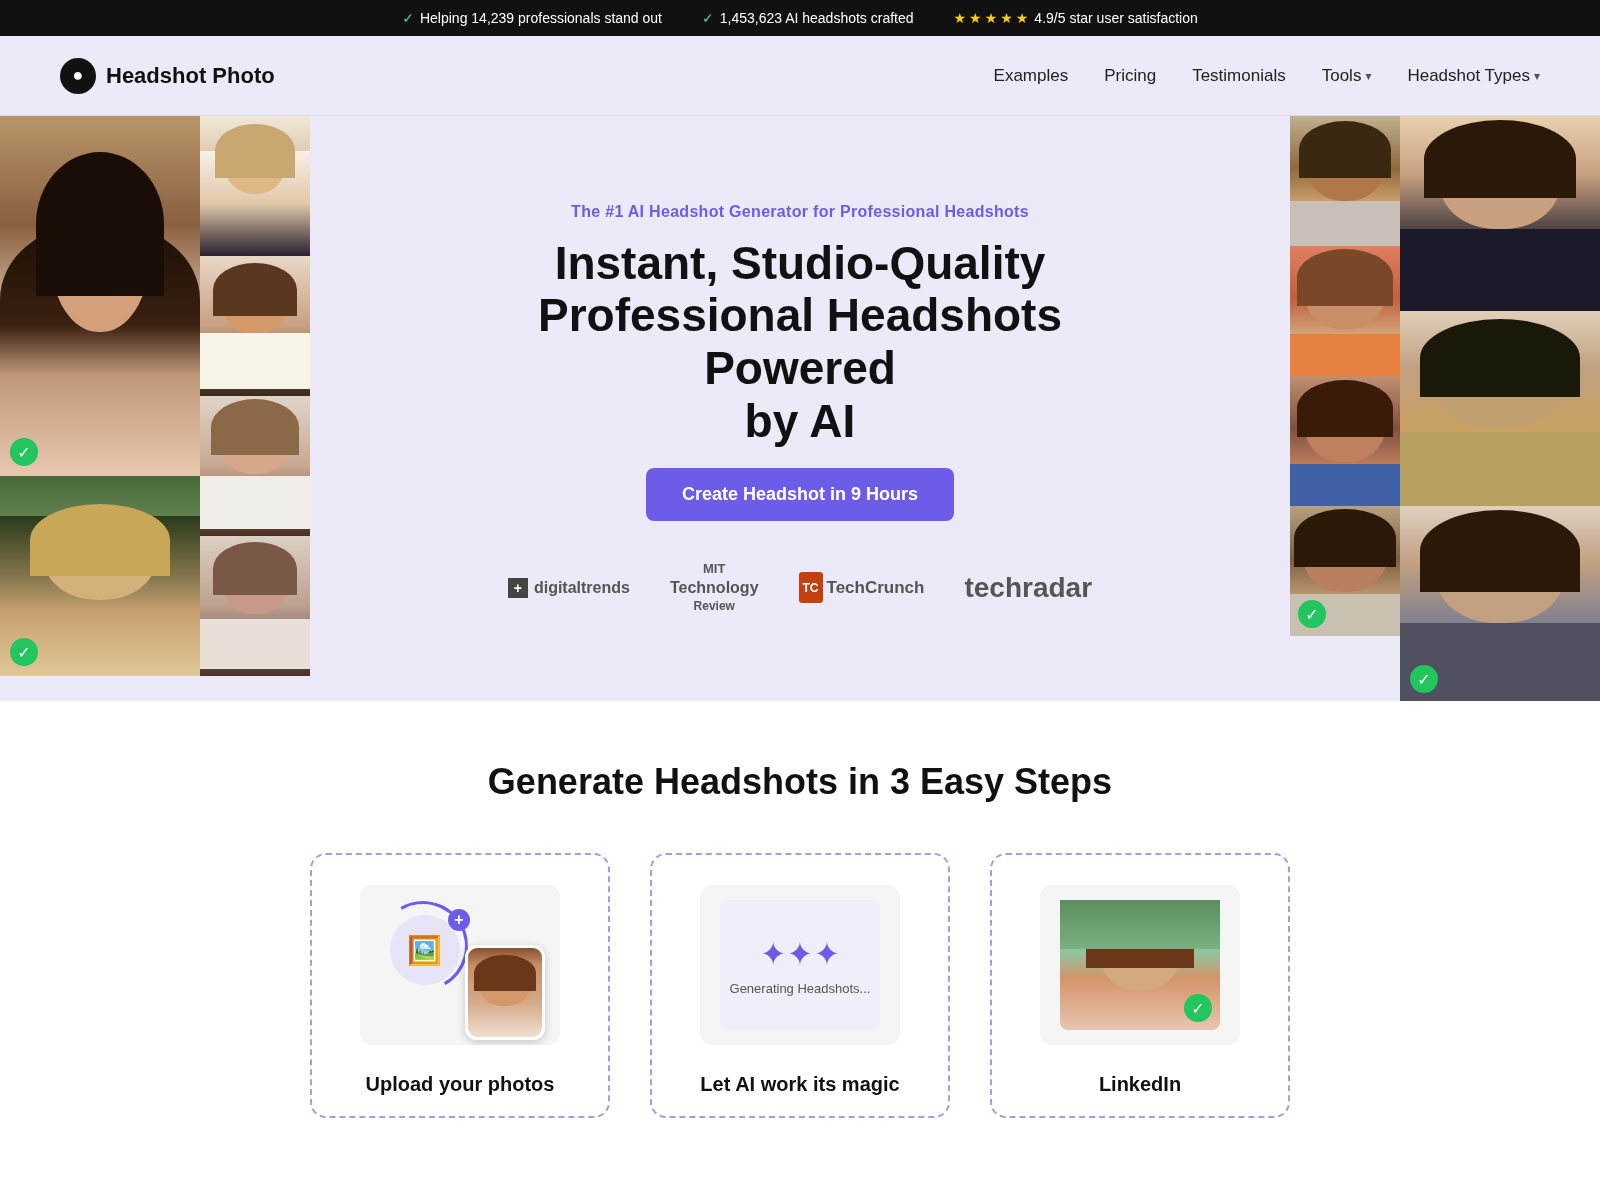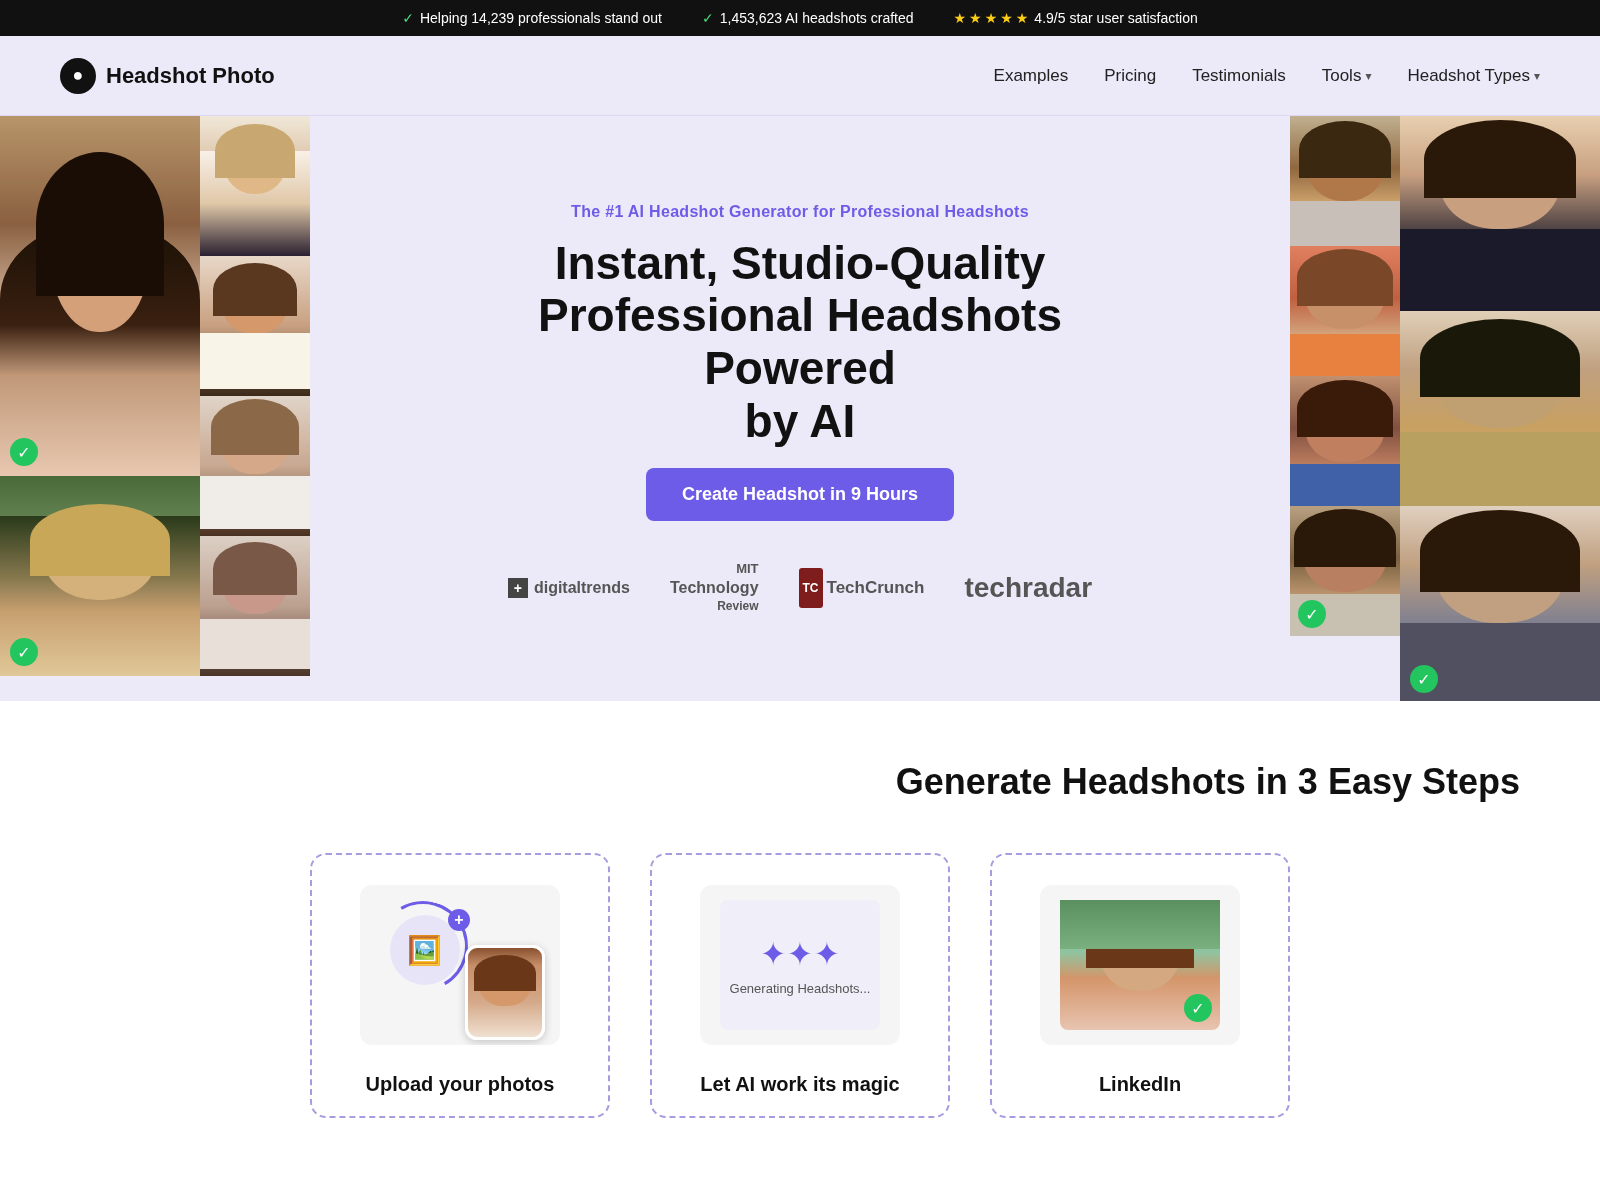--- a/index.html
+++ b/index.html
@@ -208,21 +208,21 @@
     }
     .press-logo.digital-trends { font-size: 16px; }
     .press-logo.mit { text-align: center; line-height: 1.2; font-size: 15px; }
     .press-logo.techcrunch { font-size: 17px; }
     .press-logo.techradar { font-size: 28px; font-weight: 800; }
 
     
     .steps-section {
       background: #fff;
       padding: 60px 80px 40px;
-      text-align: right;
+      text-align: center;
     }
     .steps-title {
       font-size: 36px;
       font-weight: 800;
       color: #111;
       margin-bottom: 50px;
     }
     .steps-row {
       display: flex;
       justify-content: center;
@@ -296,22 +296,22 @@
     .person-b { background: linear-gradient(170deg, #c4b090 20%, #6a4830 70%, #3a2010 100%); }
 
     
     .tc-icon {
       display: inline-flex;
       align-items: center;
       gap: 4px;
     }
     .tc-box {
       width: 24px;
-      height: 40px;
-      background: #7f1d1d;
+      height: 31px;
+      background: #c2410c;
       color: #fff;
       display: flex;
       align-items: center;
       justify-content: center;
       font-size: 12px;
       font-weight: 900;
       border-radius: 3px;
     }
 
     
@@ -432,21 +432,21 @@
       <span>by AI</span>
     </h1>
     <button class="btn-cta">Create Headshot in 9 Hours</button>
 
     <div class="press-logos">
       <div class="press-logo digital-trends">
         <div class="dt-plus">+</div>
         <span>digitaltrends</span>
       </div>
       <div class="press-logo mit">
-        <div style="text-align:right;line-height:1.3;">
+        <div style="text-align:center;line-height:1.3;">
           <div style="font-size:13px;font-weight:800;">MIT</div>
           <div style="font-size:16px;font-weight:600;">Technology</div>
           <div style="font-size:12px;font-weight:600;">Review</div>
         </div>
       </div>
       <div class="press-logo techcrunch">
         <div class="tc-icon">
           <div class="tc-box">TC</div>
           <span>TechCrunch</span>
         </div>

